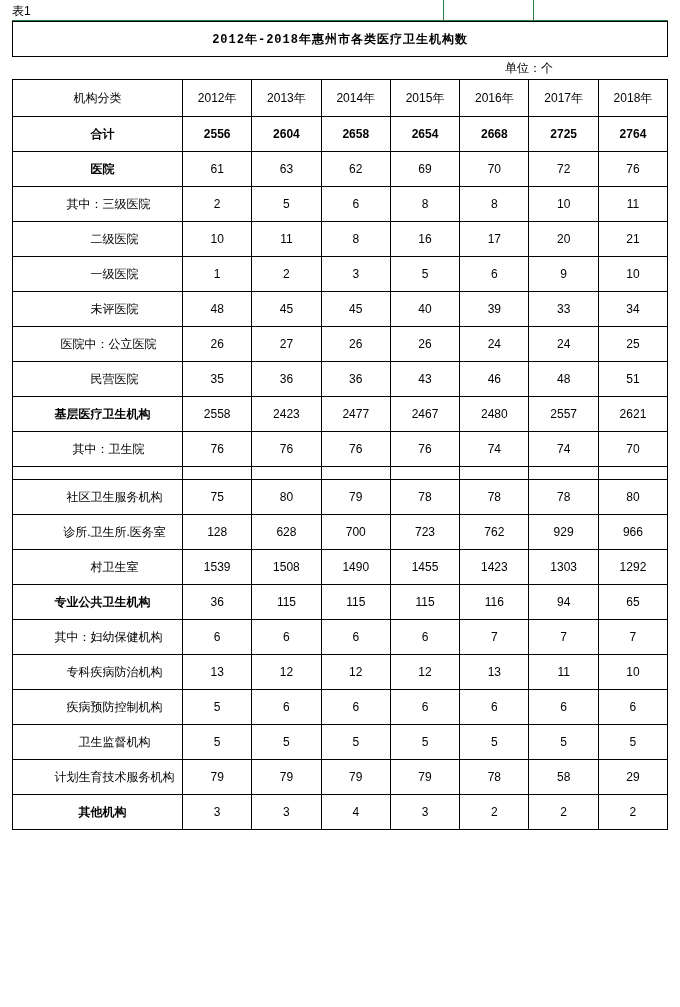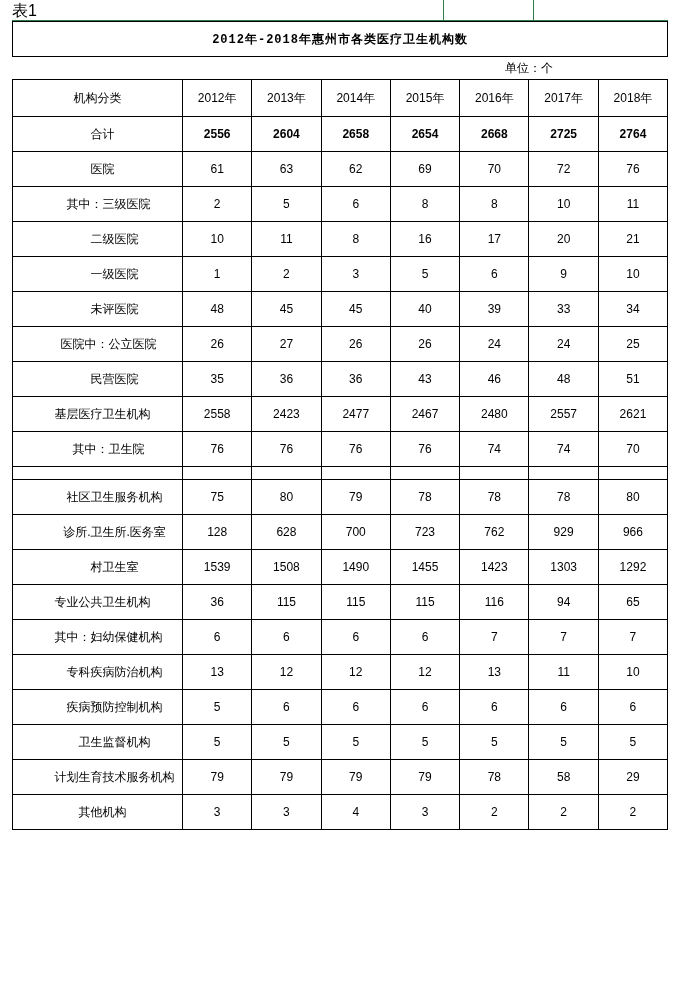--- a/index.html
+++ b/index.html
@@ -17,21 +17,21 @@
   .page {
     position: relative;
     width: 680px;
     height: 1007px;
     box-sizing: border-box;
   }
   .table-number {
     position: absolute;
     left: 12px;
     top: 4px;
-    font-size: 16px;
+    font-size: 12px;
     font-family: "Liberation Sans", sans-serif;
     line-height: 14px;
   }
   .green-rule {
     position: absolute;
     left: 12px;
     top: 20px;
     width: 656px;
     height: 0;
     border-top: 1px solid #2e7d46;
@@ -101,21 +101,21 @@
     padding-left: 10px !important;
     font-size: 12px;
   }
   .indent1 {
     padding-left: 22px !important;
   }
   .indent2 {
     padding-left: 34px !important;
   }
   .bold {
-    font-weight: normal;
+    font-weight: bold;
   }
   .num {
     font-size: 12px;
   }
   .numbold {
     font-weight: bold;
     margin-top: 32px;
   }
   .spacer-row td {
     height: 12px !important;

